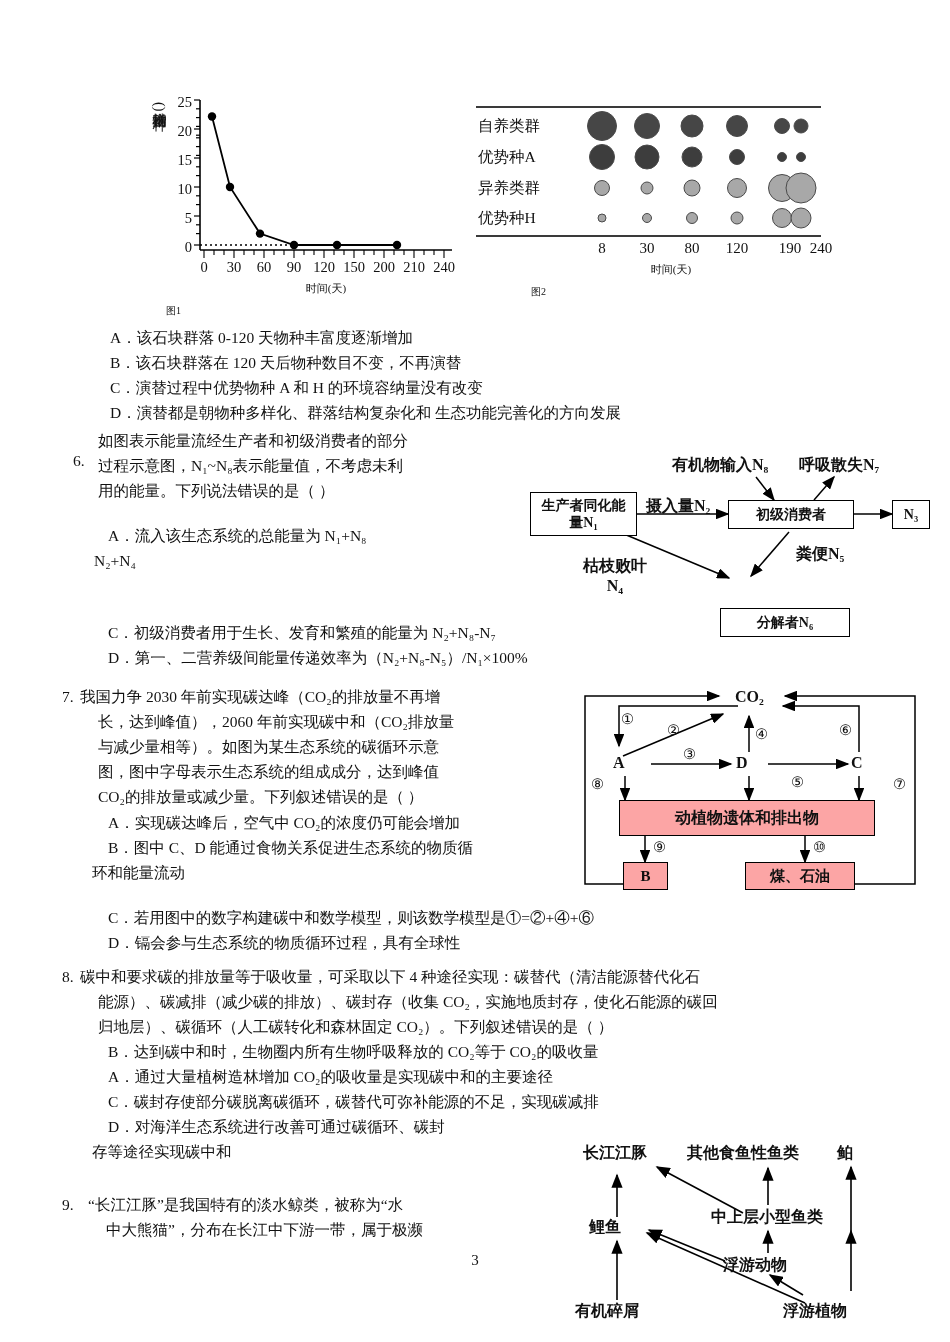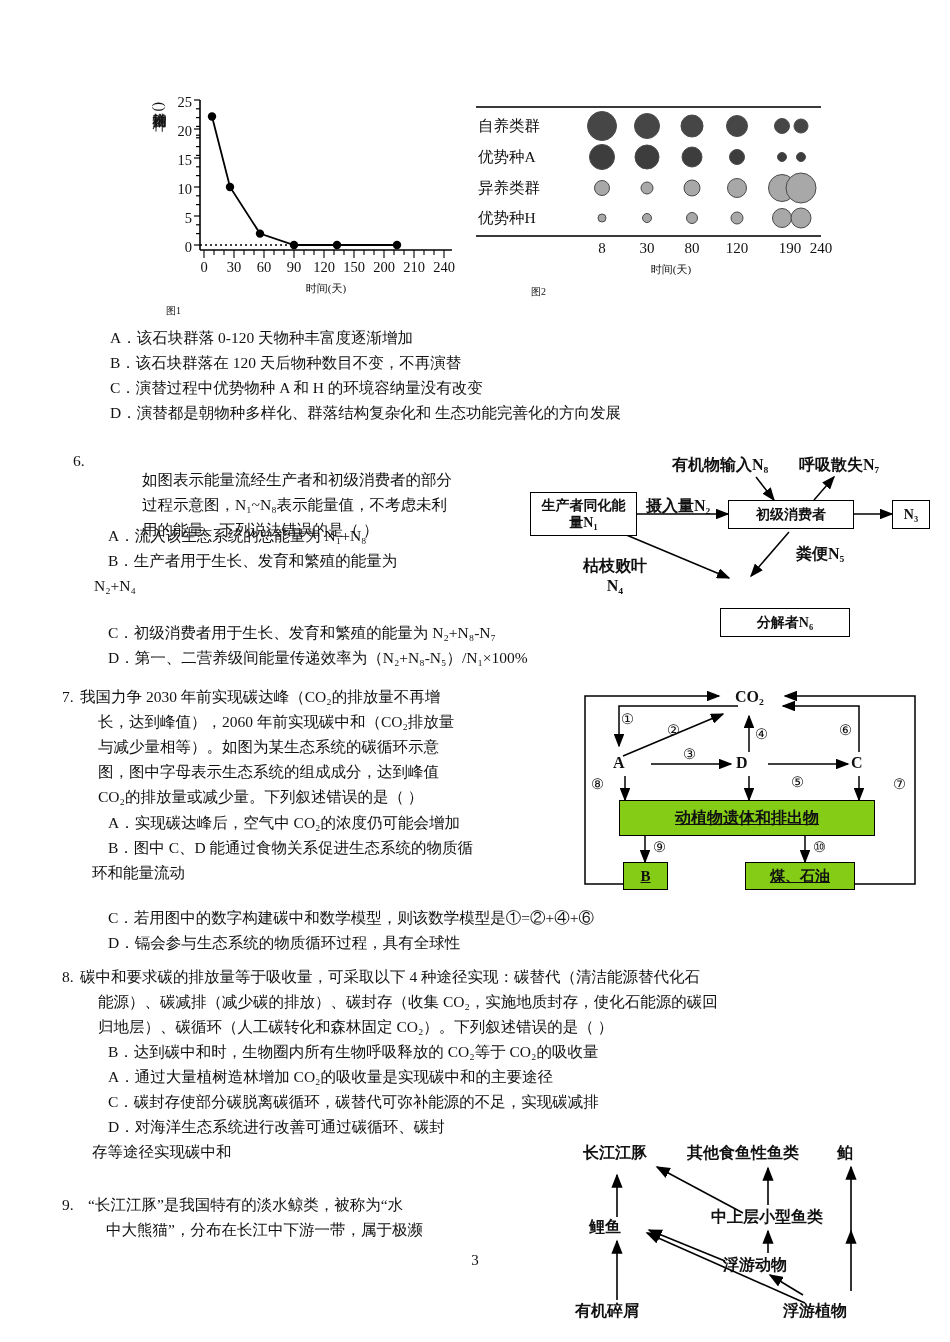--- a/index.html
+++ b/index.html
@@ -42,23 +42,23 @@
   #fig3 { position:absolute; left:524px; top:452px; width:410px; height:158px; }
   .box {
     position:absolute; border:1.6px solid #000; background:#fff;
     display:flex; align-items:center; justify-content:center; text-align:center;
     font-size:14px; line-height:17px; font-weight:bold; padding:2px 4px;
   }
   .lbl { position:absolute; font-size:16px; font-weight:bold; white-space:nowrap; }
 
   
   #fig4 { position:absolute; left:563px; top:684px; width:370px; height:220px; }
-  .cbox { position:absolute; border:1.7px solid #000; background:#84cc16;
+  .cbox { position:absolute; border:1.7px solid #000; background:#fca5a5;
     display:flex; align-items:center; justify-content:center;
-    font-size:15px; font-weight:bold;text-decoration:underline; }
+    font-size:15px; font-weight:bold; }
   .cnum { position:absolute; font-size:14.5px; white-space:nowrap; }
   .cletter { position:absolute; font-size:16px; font-weight:bold; }
 
   
   #fig5 { position:absolute; left:565px; top:1135px; width:380px; height:200px; }
   .fwnode { position:absolute; font-size:16px; font-weight:bold; white-space:nowrap; }
 
   .pagenum { position:absolute; left:0; top:1252px; width:100%; text-align:center; font-size:15px; }
 </style>
 </head>
@@ -206,28 +206,27 @@
   </div>
 
   <div class="q" style="left:110px; top:325px; width:800px;">
     <div class="opt">A．该石块群落 0-120 天物种丰富度逐渐增加</div>
     <div class="opt">B．该石块群落在 120 天后物种数目不变，不再演替</div>
     <div class="opt">C．演替过程中优势物种 A 和 H 的环境容纳量没有改变</div>
     <div class="opt">D．演替都是朝物种多样化、群落结构复杂化和    生态功能完善化的方向发展</div>
   </div>
 
   <div class="q" style="left:73px; top:448px; width:40px;">6.</div>
-  <div class="q" style="left:98px; top:467px; width:430px;margin-left:44px;">
+  <div class="q" style="left:98px; top:428px; width:430px;">
     <div>如图表示能量流经生产者和初级消费者的部分</div>
     <div>过程示意图，N₁~N₈表示能量值，不考虑未利</div>
     <div>用的能量。下列说法错误的是（      ）</div>
   </div>
   <div class="q" style="left:108px; top:523px; width:430px;">
     <div class="opt">A．流入该生态系统的总能量为 N₁+N₈</div>
-    <div class="opt">B．生产者用于生长、发育和繁殖的能量为</div>
     <div class="opt" style="margin-left:-14px;">N₂+N₄</div>
   </div>
   <div class="q" style="left:108px; top:620px; width:800px;">
     <div class="opt">C．初级消费者用于生长、发育和繁殖的能量为 N₂+N₈-N₇</div>
     <div class="opt">D．第一、二营养级间能量传递效率为（N₂+N₈-N₅）/N₁×100%</div>
   </div>
 
   <div id="fig3">
     <svg width="410" height="158" style="position:absolute; left:0; top:0;">
       <defs>

